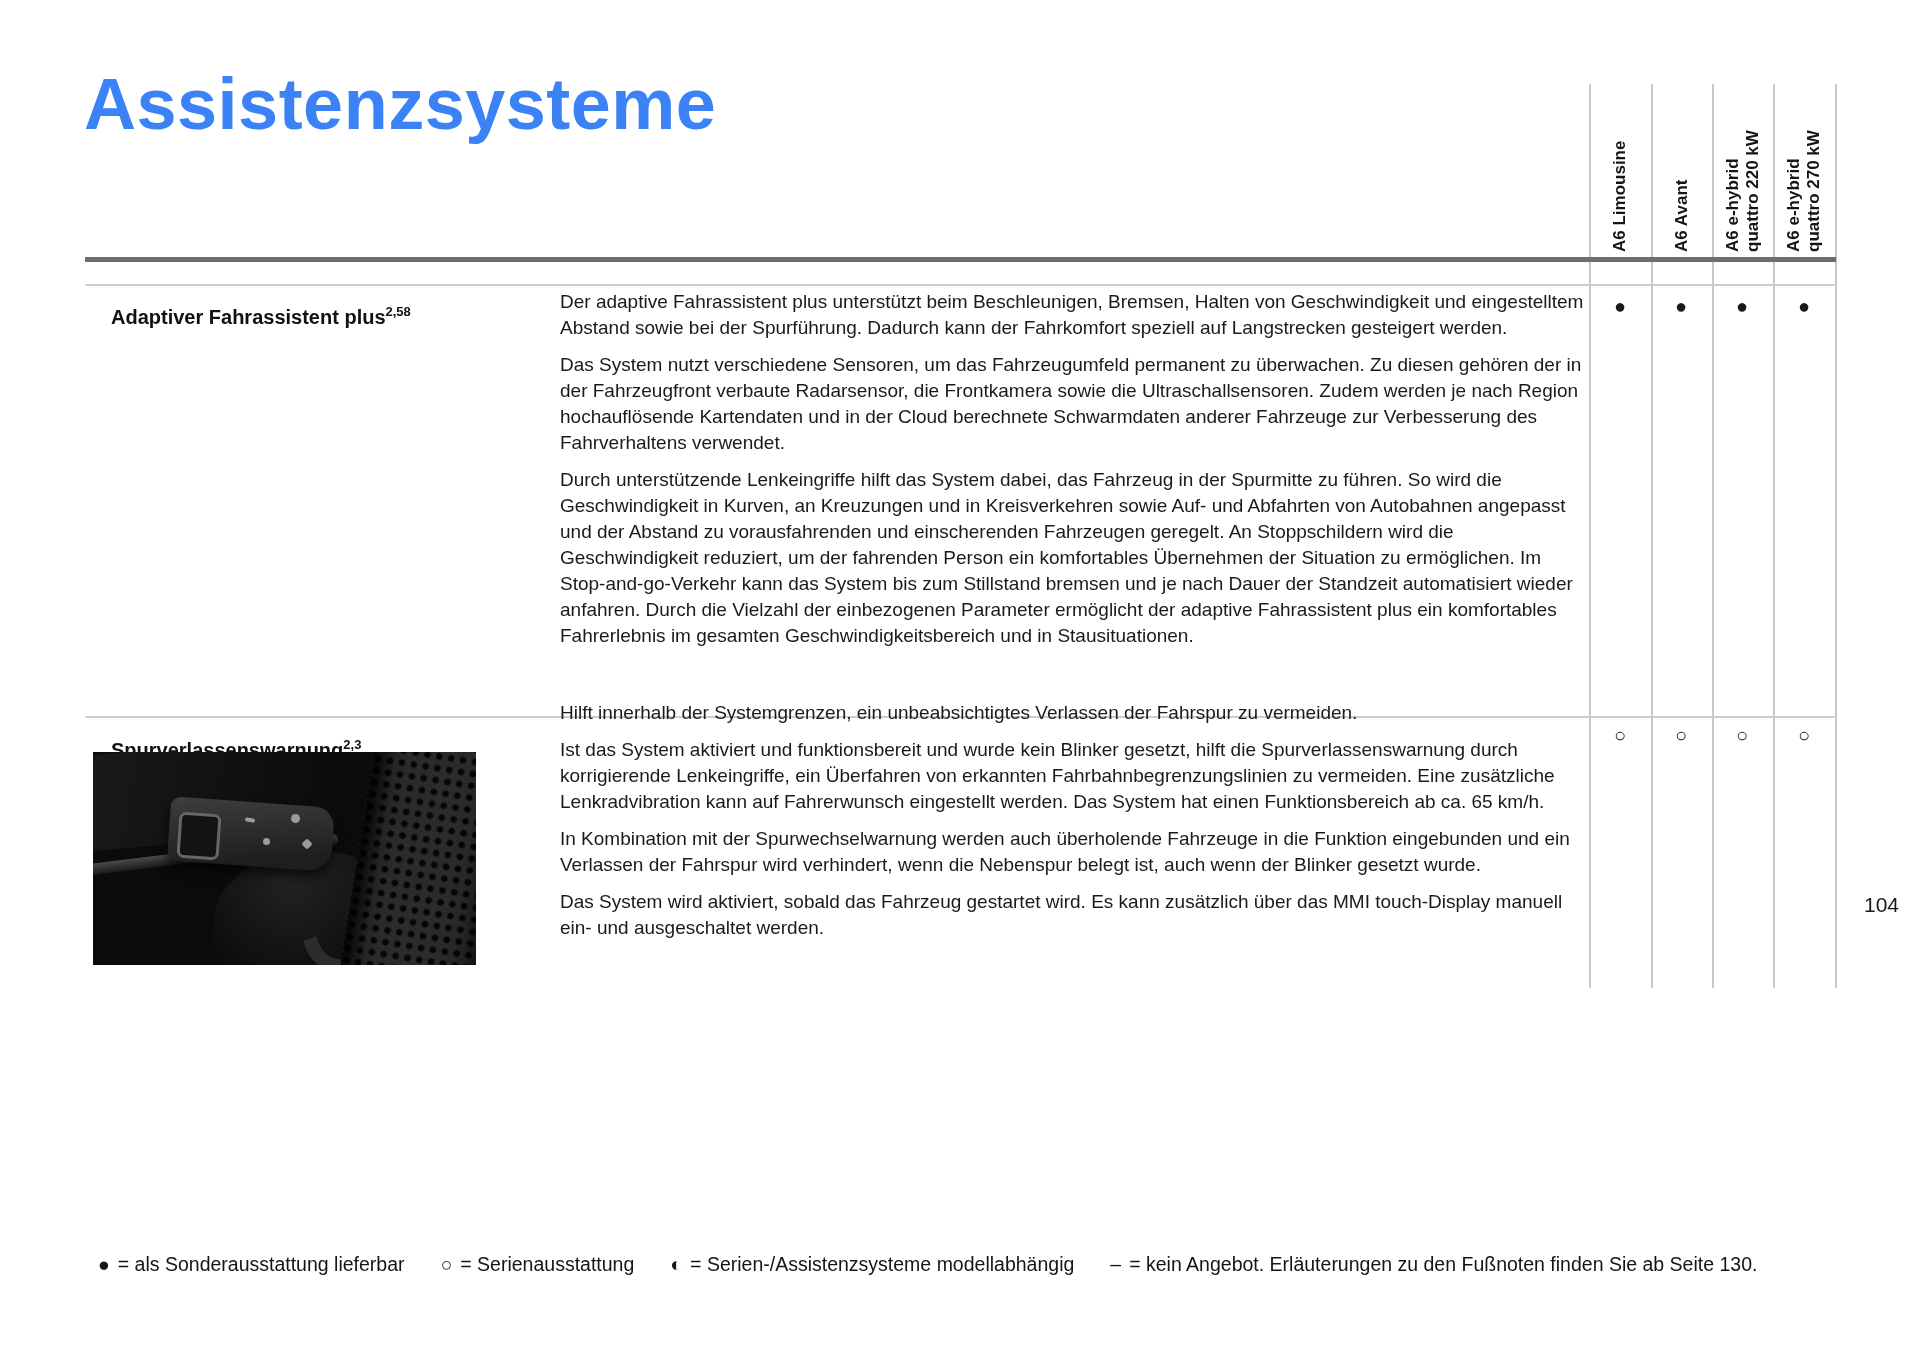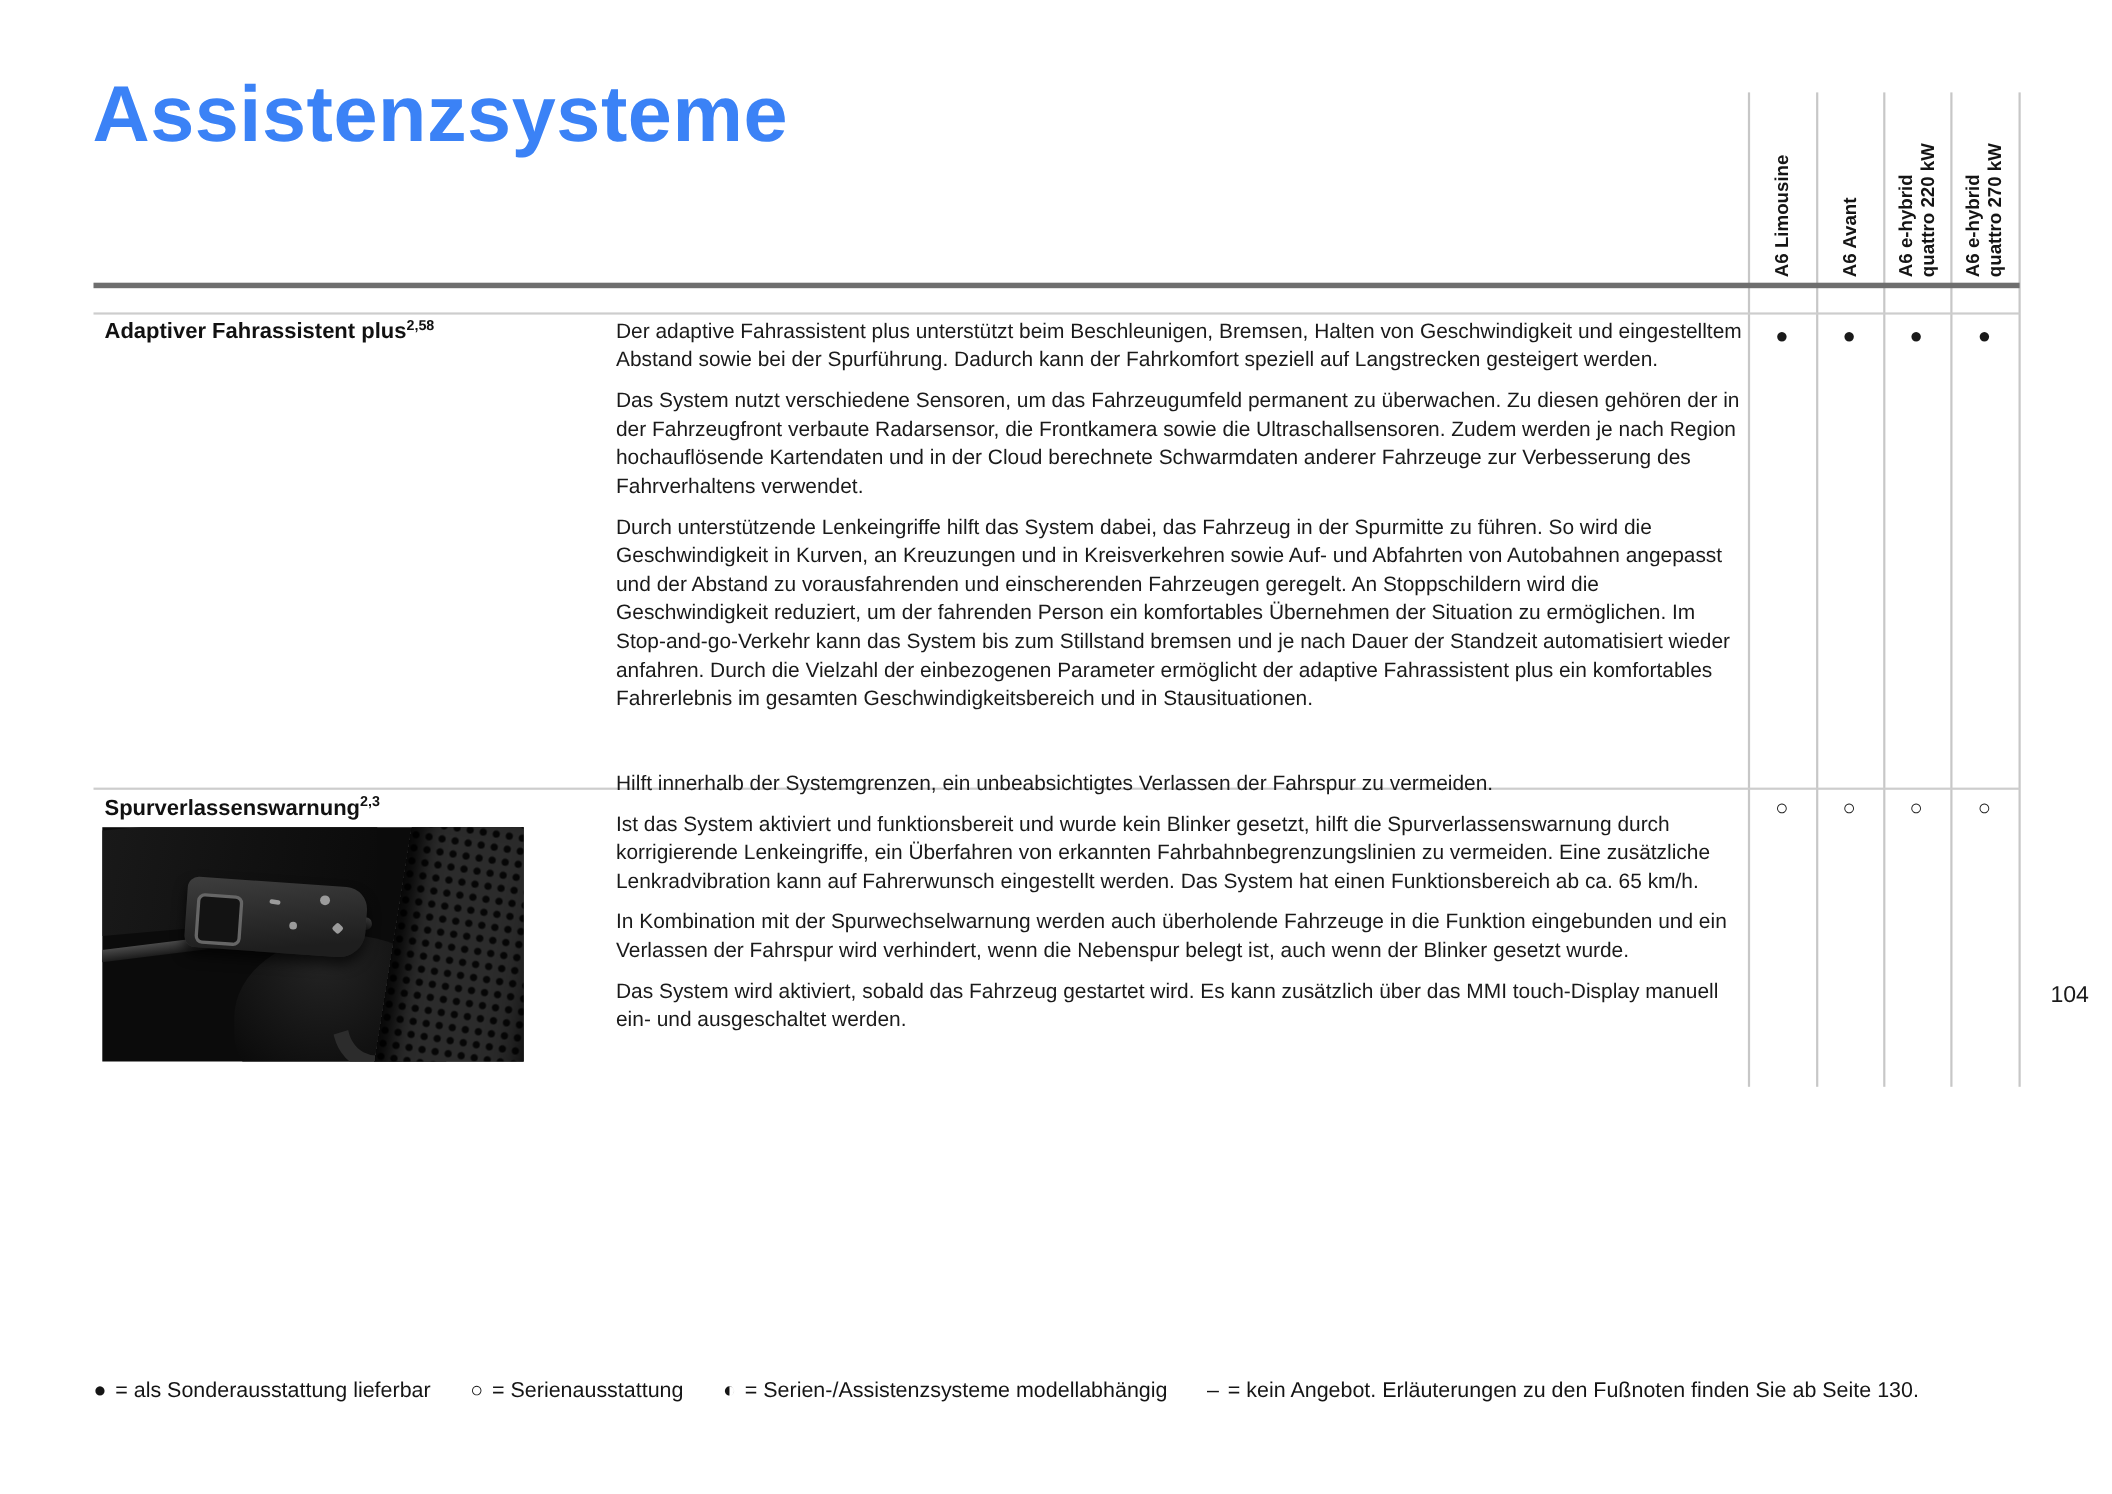--- a/index.html
+++ b/index.html
@@ -23,34 +23,34 @@
   
   .colhead {
     position:absolute; top:134px; width:175px; height:61px;
     transform:rotate(-90deg); transform-origin:center;
     display:flex; flex-direction:column; justify-content:center;
     font-size:17px; font-weight:700; line-height:20px;
     white-space:pre-line; text-align:left; color:#151515;
   }
 
   
-  .row-label { position:absolute; left:95px; margin:0; font-size:20px; font-weight:700; color:#111; }
+  .row-label { position:absolute; left:95px; margin:16px; font-size:20px; font-weight:700; color:#111; }
   .row-label sup { font-size:13px; font-weight:700; }
   .body { position:absolute; left:560px; width:1026px; font-size:19px; line-height:26px; color:#1a1a1a; }
   .body p { margin:0 0 11px 0; }
 
   
   .marker { position:absolute; font-size:20px; transform:translate(-50%,-50%); color:#1a1a1a; }
 
   
   .page-number { position:absolute; left:1864px; top:893px; font-size:21px; color:#1a1a1a;text-align:center; }
 
   
   .legend {
-    position:absolute; left:85px; top:1253px; display:flex; gap:36px;
+    position:absolute; left:98px; top:1253px; display:flex; gap:36px;
     font-size:19.5px; color:#151515; align-items:baseline; white-space:nowrap;
   }
   .legend .sym { margin-right:8px; }
 
   
   .photo { position:absolute; left:93px; top:752px; width:383px; height:213px;
            background:#0b0b0b; overflow:hidden; }
   .photo > div { position:absolute; }
   .ph-windshield { left:0; top:-8px; width:250px; height:96px;
     background:linear-gradient(100deg,#191919,#111 55%,#0b0b0b); transform:skewY(-5deg); }

